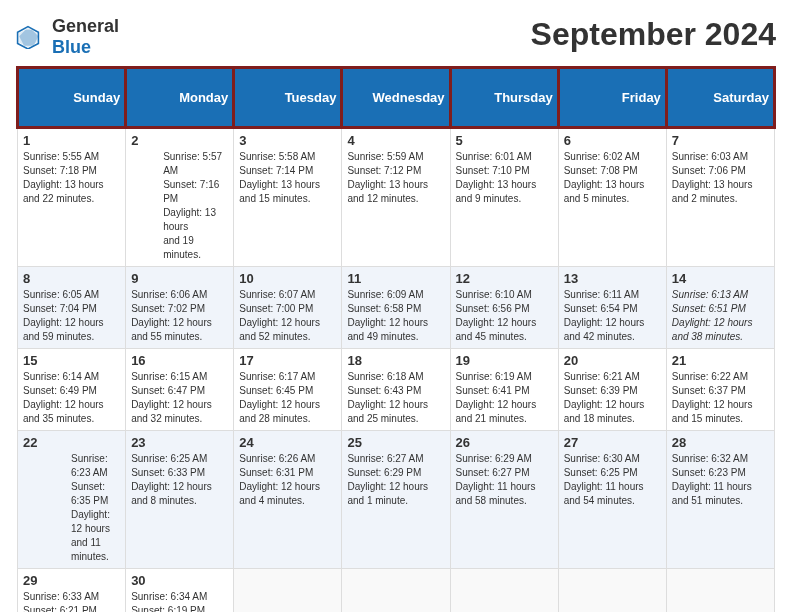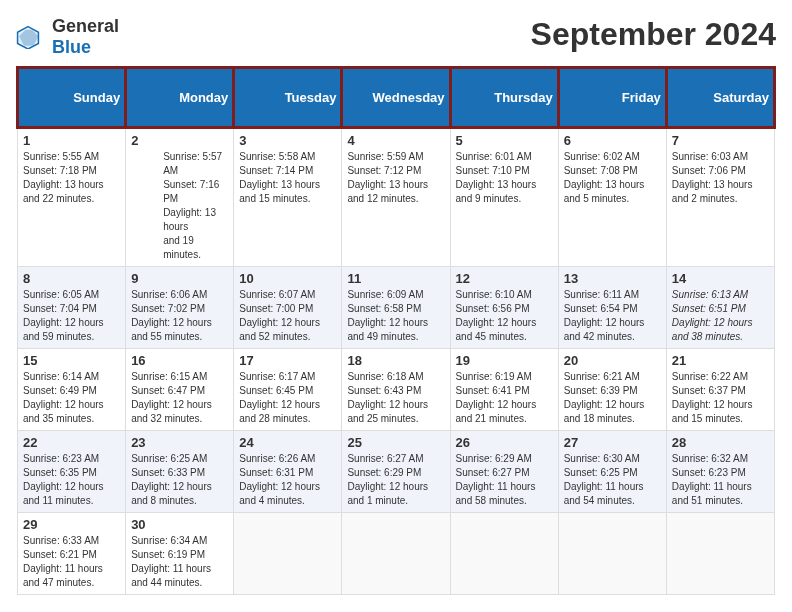--- a/index.html
+++ b/index.html
@@ -272,21 +272,21 @@
           <span class="day-number">21</span>
           <div class="day-info" style="white-space: pre-line;">Sunrise: 6:22 AM
 Sunset: 6:37 PM
 Daylight: 12 hours
 and 15 minutes.</div>
         </td>
       </tr>
       <tr>
         <td>
           <span class="day-number">22</span>
-          <div class="day-info" style="white-space: pre-line;">Sunrise: 6:23 AM
+          <div class="day-info" style="white-space: pre-line; margin-left: 48px;">Sunrise: 6:23 AM
 Sunset: 6:35 PM
 Daylight: 12 hours
 and 11 minutes.</div>
         </td>
         <td>
           <span class="day-number">23</span>
           <div class="day-info" style="white-space: pre-line;">Sunrise: 6:25 AM
 Sunset: 6:33 PM
 Daylight: 12 hours
 and 8 minutes.</div>

